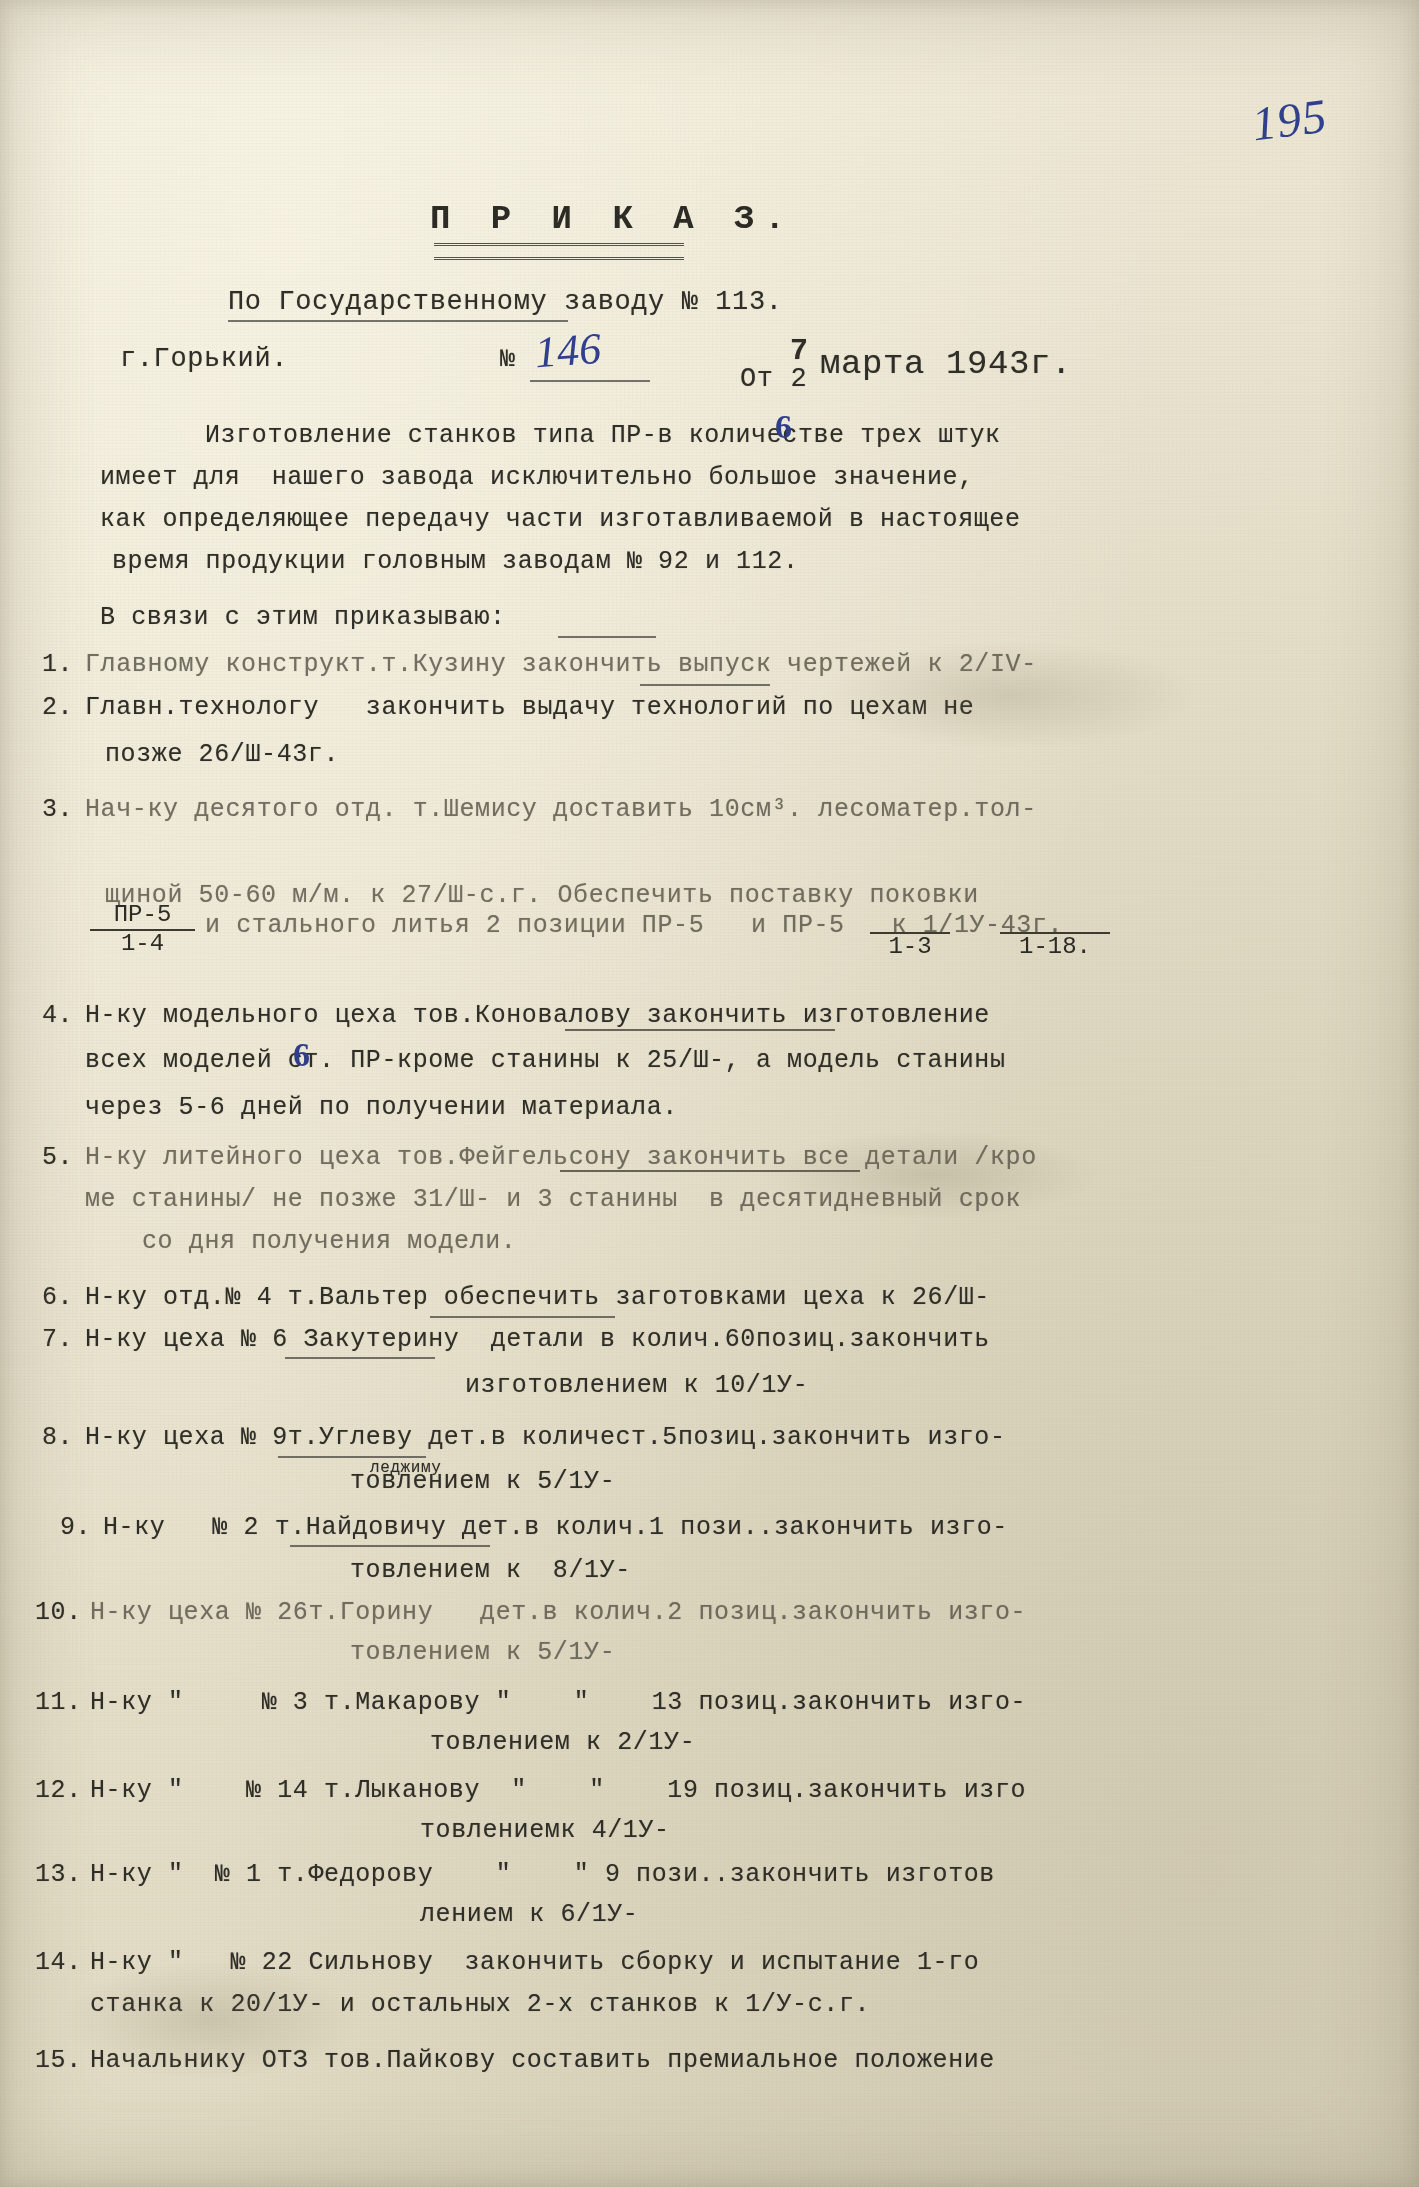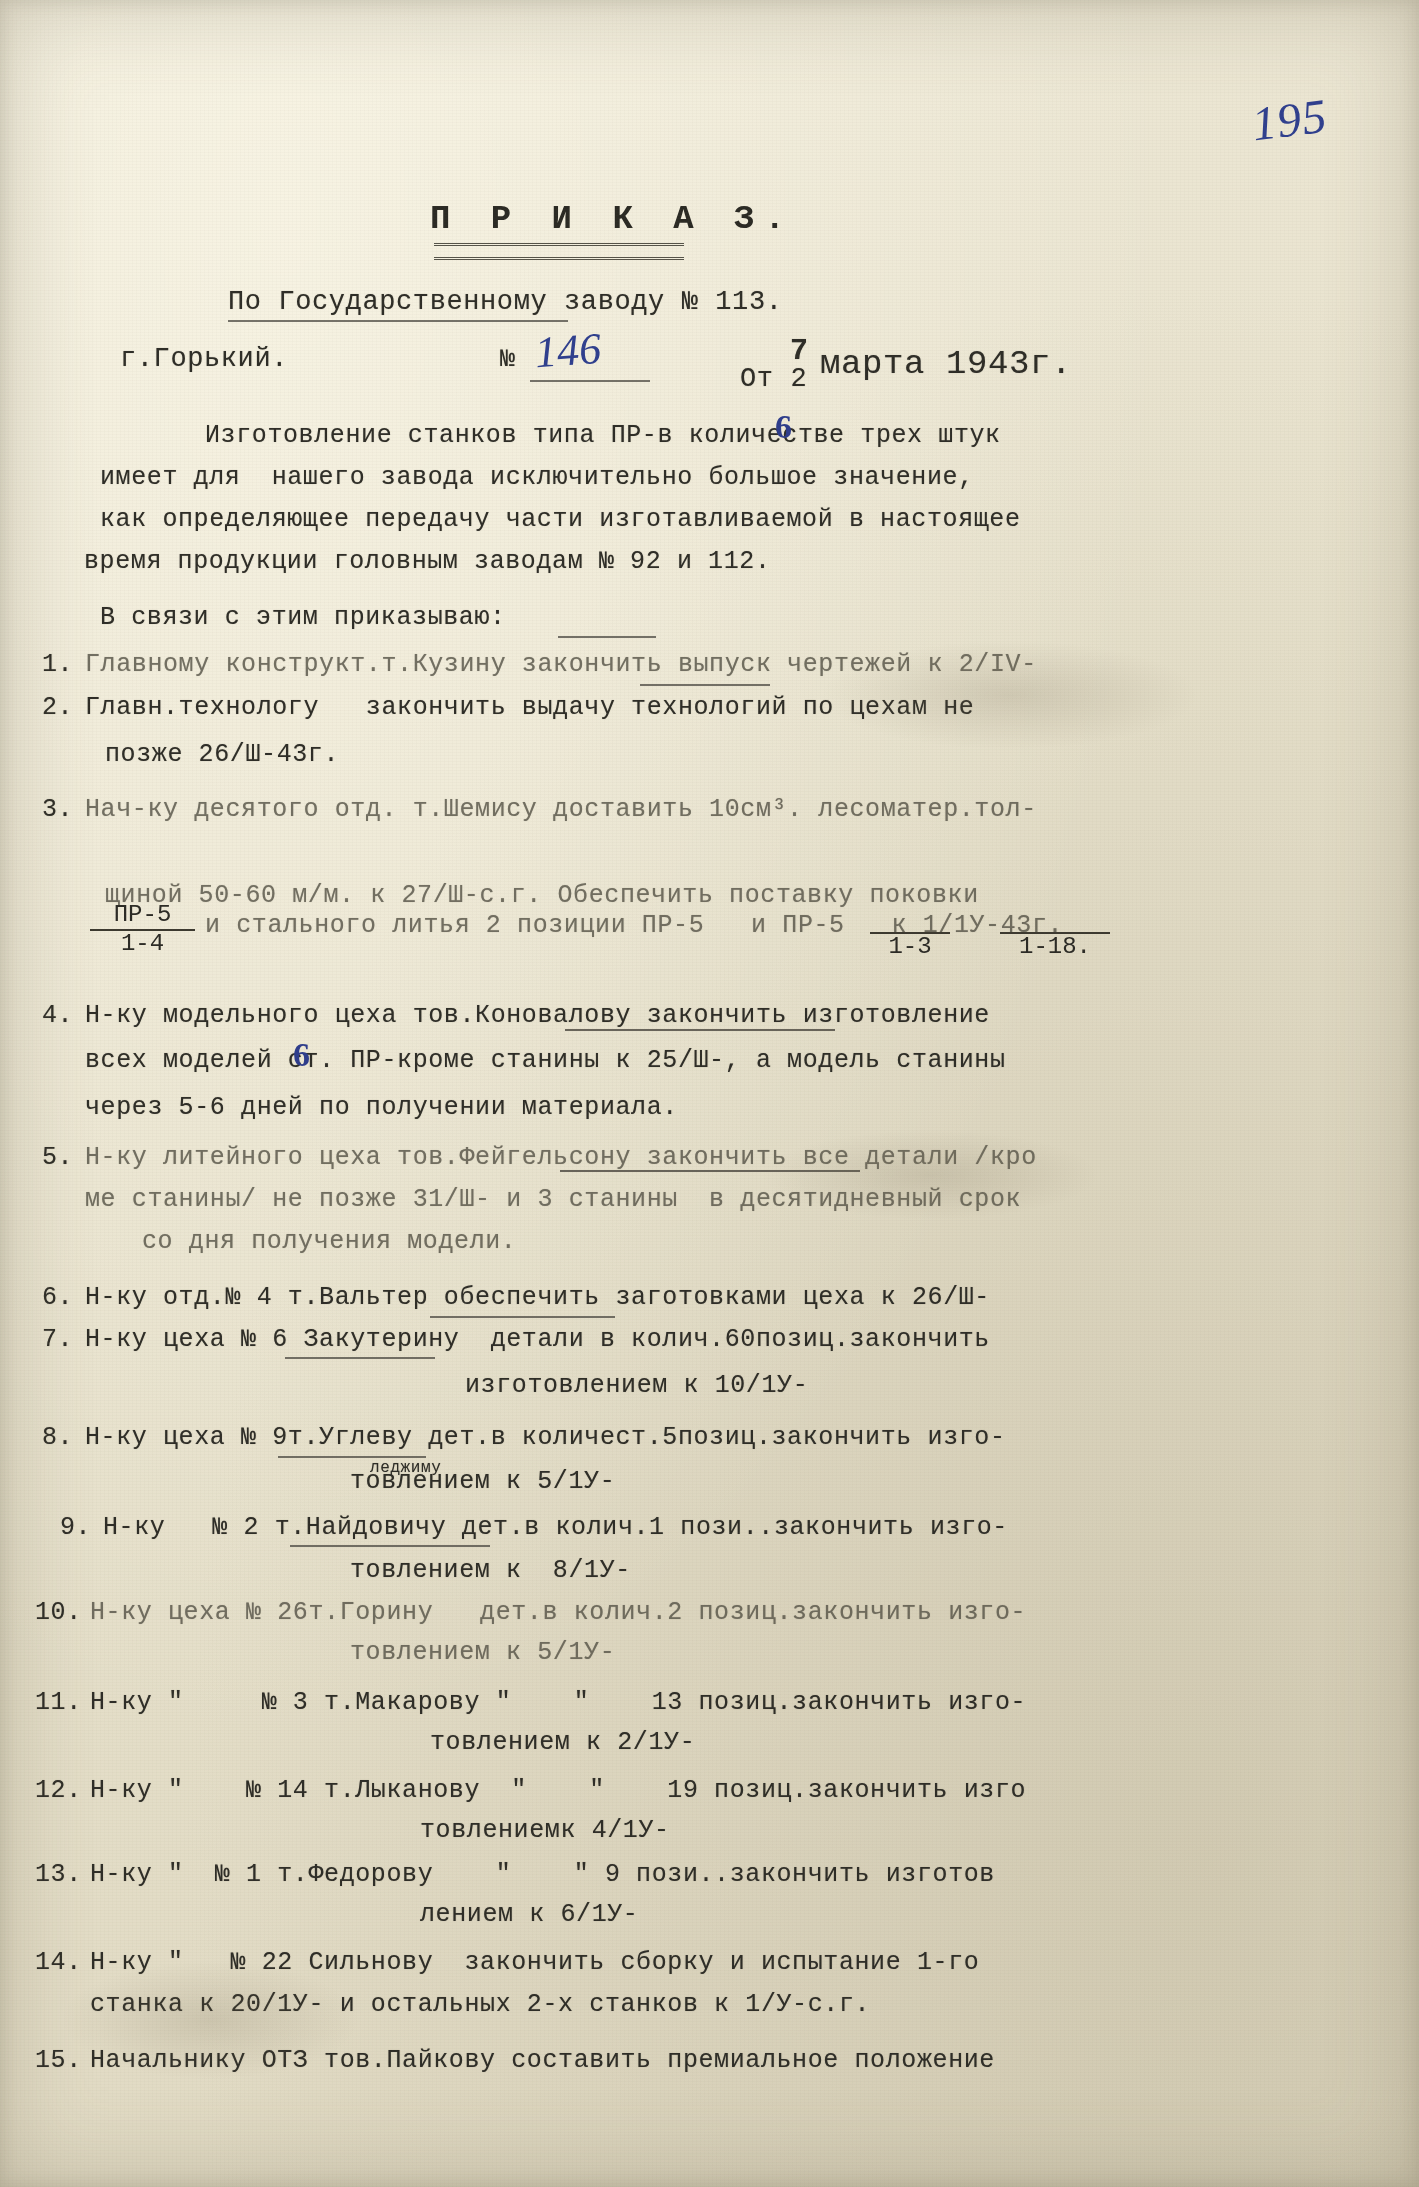--- a/index.html
+++ b/index.html
@@ -123,21 +123,21 @@
   <div class="ul" style="top:380px; left:530px; width:120px;"></div>
 
   <div class="typed" style="top:365px; left:740px; font-size:27px;">От 2</div>
   <div class="typed" style="top:336px; left:790px; font-size:30px; font-weight:bold;">7</div>
   <div class="typed" style="top:347px; left:820px; font-size:34px;">марта 1943г.</div>
 
   <div class="typed" style="top:423px; left:205px;">Изготовление станков типа ПР-в количестве трех штук</div>
   <div class="blue-mark" style="top:408px; left:775px;">6</div>
   <div class="typed" style="top:465px; left:100px;">имеет для  нашего завода исключительно большое значение,</div>
   <div class="typed" style="top:507px; left:100px;">как определяющее передачу части изготавливаемой в настоящее</div>
-  <div class="typed" style="top:549px; left:84px;text-align:center;">время продукции головным заводам № 92 и 112.</div>
+  <div class="typed" style="top:549px; left:112px;text-align:center;">время продукции головным заводам № 92 и 112.</div>
 
   <div class="typed" style="top:605px; left:100px;">В связи с этим приказываю:</div>
   <div class="ul" style="top:636px; left:558px; width:98px;"></div>
 
   <div class="typed" style="top:652px; left:42px;">1.</div>
   <div class="typed faded" style="top:652px; left:85px;">Главному конструкт.т.Кузину закончить выпуск чертежей к 2/ІV-</div>
   <div class="ul" style="top:684px; left:640px; width:130px;"></div>
 
   <div class="typed" style="top:695px; left:42px;">2.</div>
   <div class="typed" style="top:695px; left:85px;">Главн.технологу   закончить выдачу технологий по цехам не</div>

